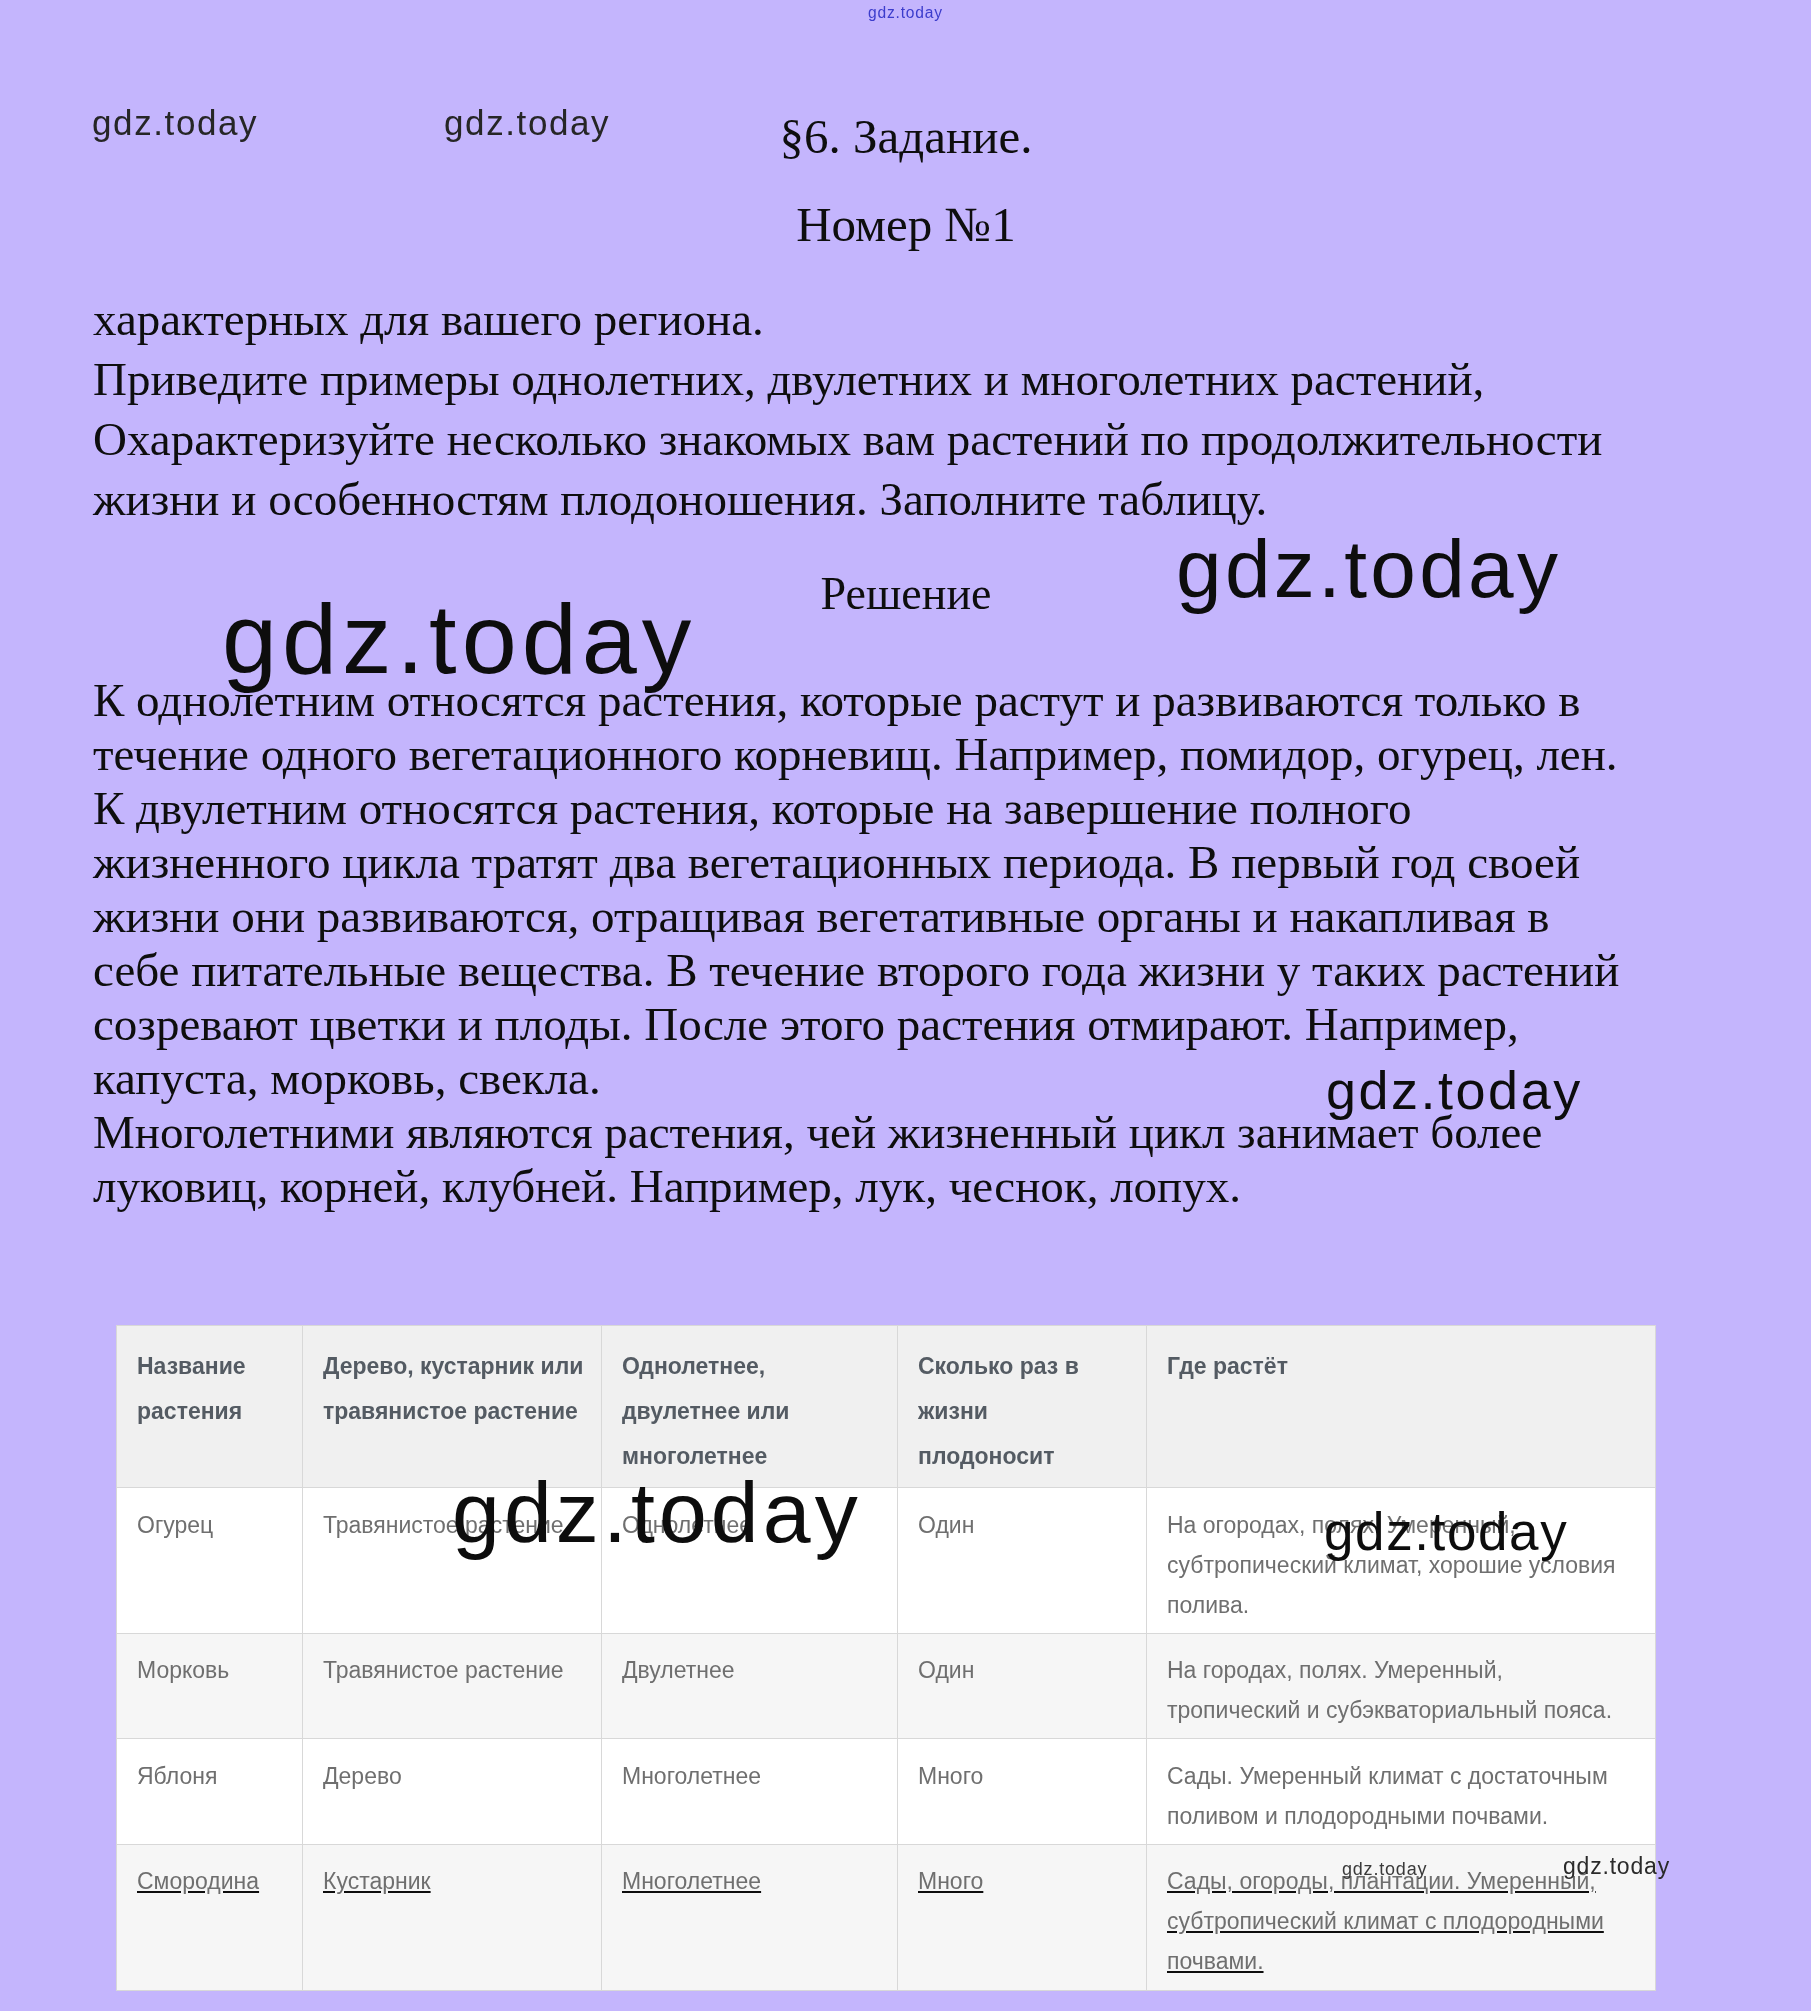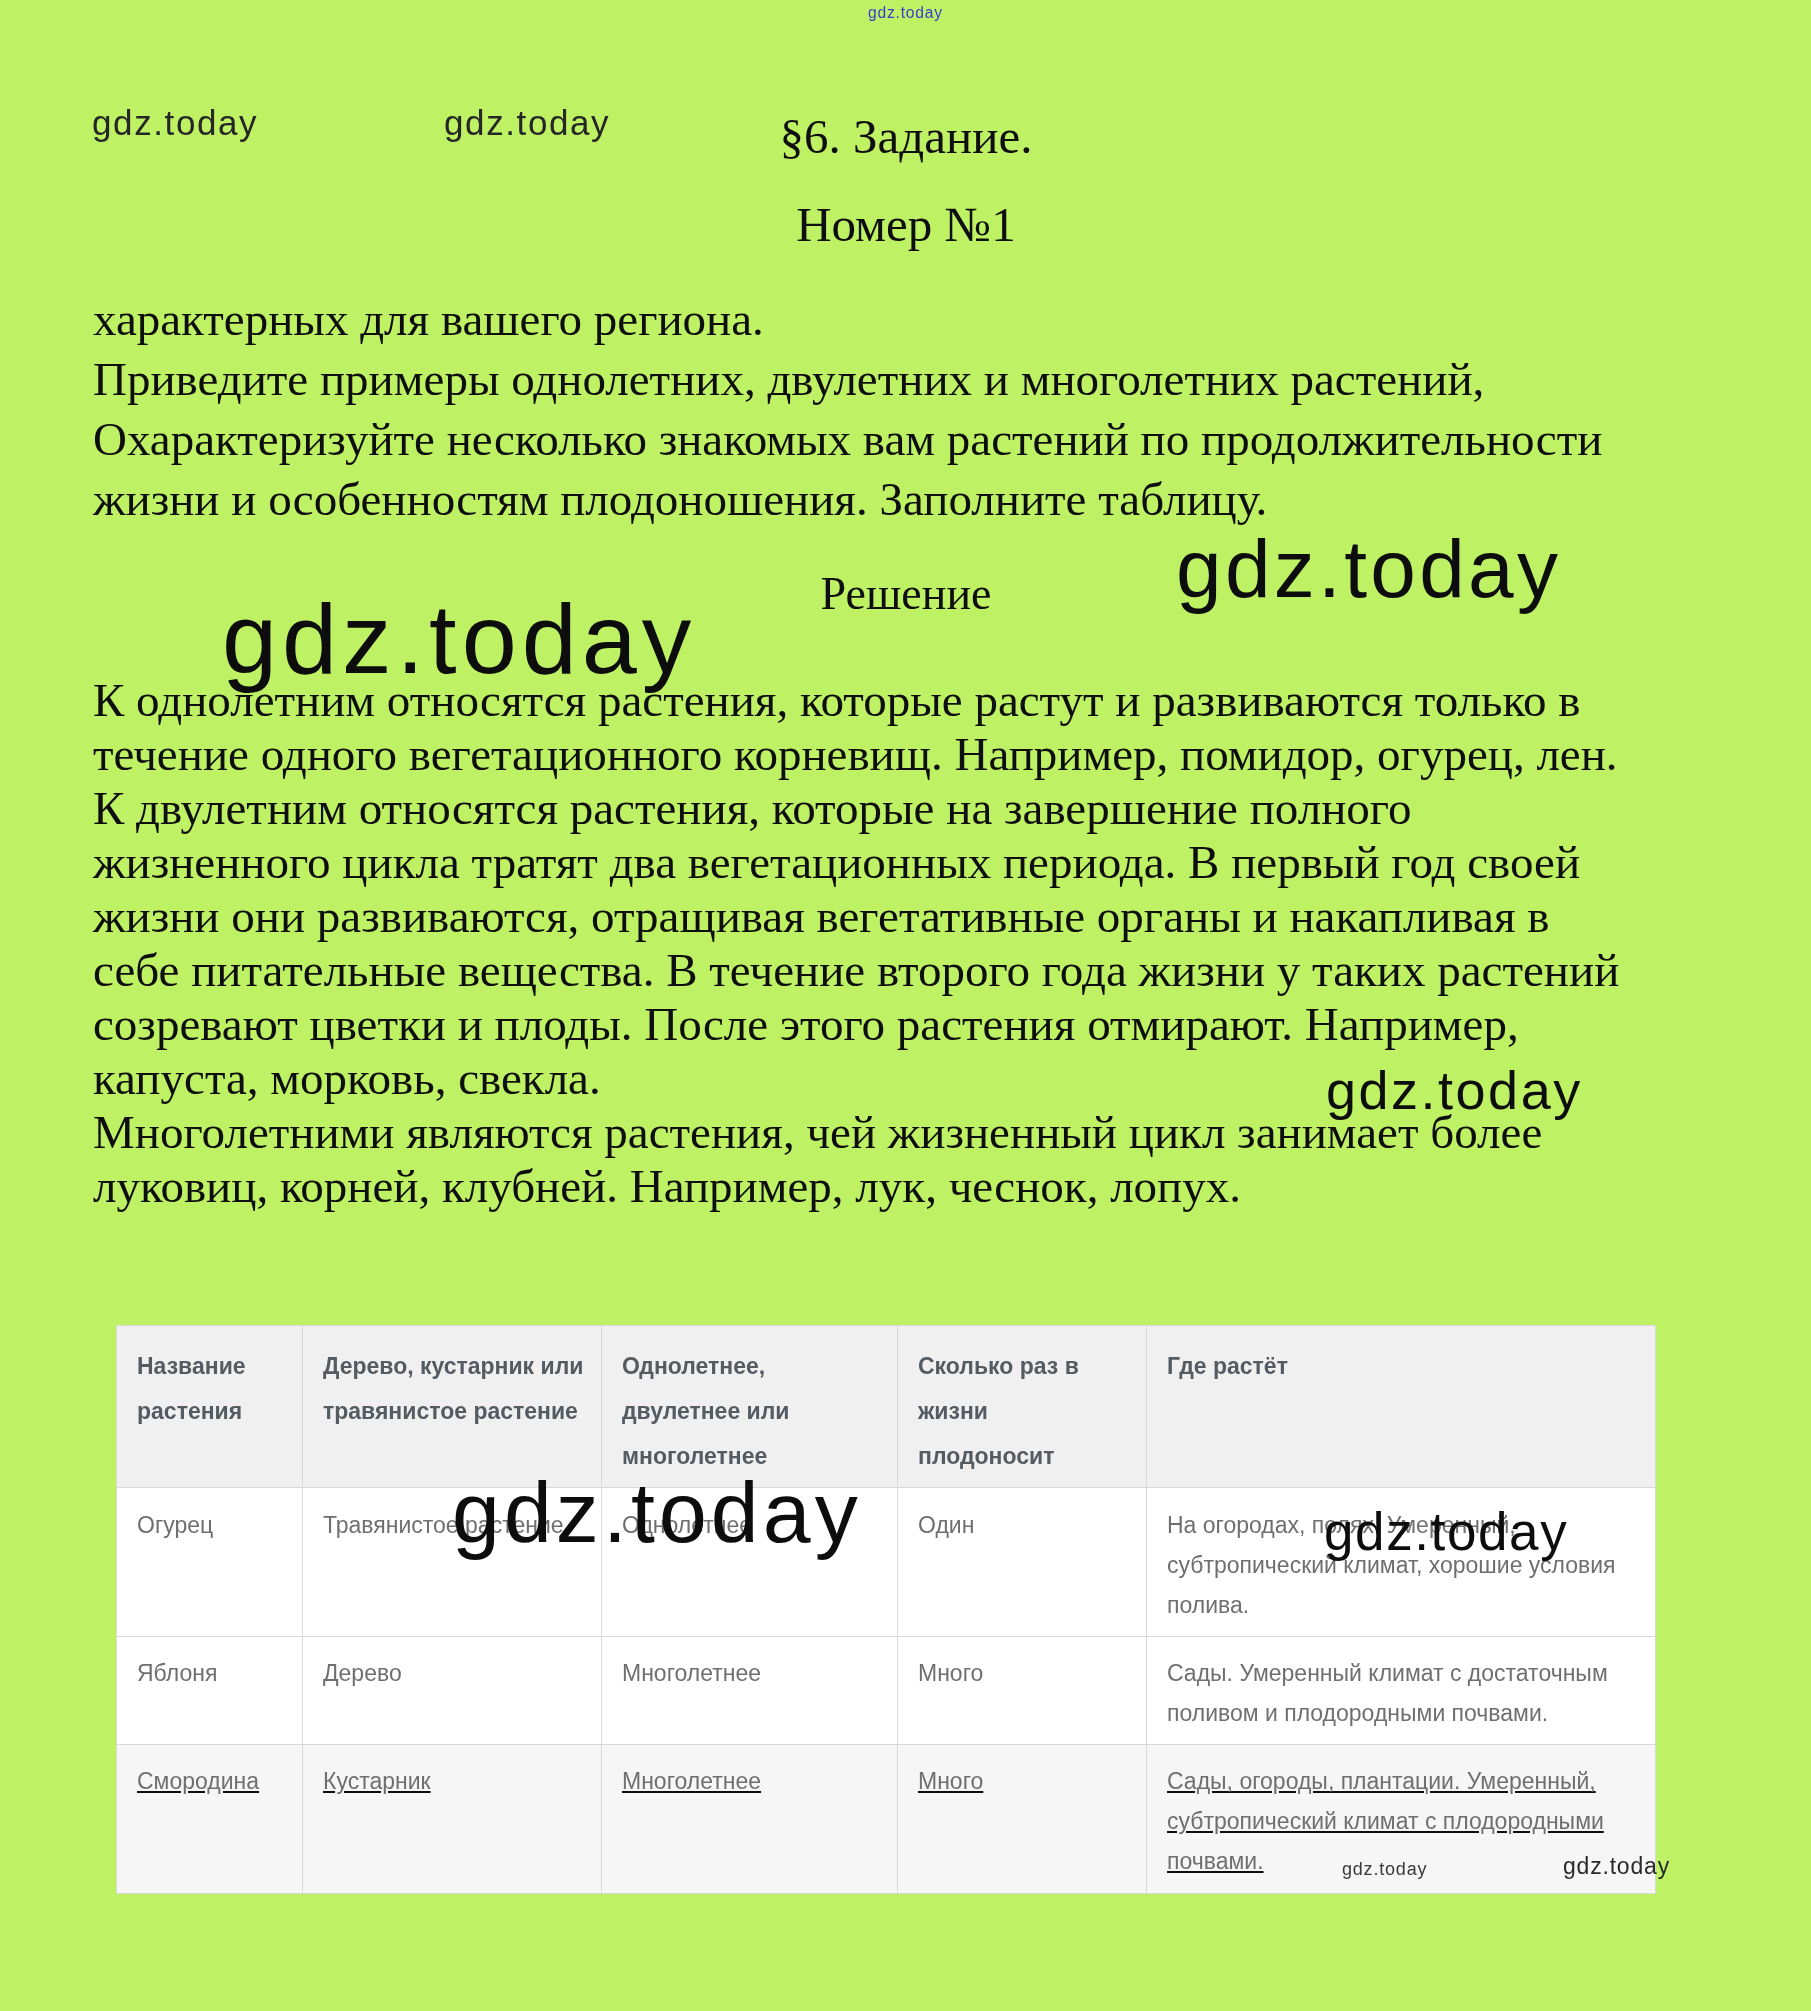--- a/index.html
+++ b/index.html
@@ -1,20 +1,20 @@
 <!DOCTYPE html>
 <html style="font-size:13px"><head>
 <meta charset="utf-8">
 <style>
   html,body{margin:0;padding:0;background:#ffffff;}
   .page{
     position:relative;
     width:1812px;
     height:2012px;
-    background:#bef264;
+    background:#c4b5fd;
     font-family:"Liberation Serif", serif;
     color:#0e0e0e;
     overflow:hidden;
   }
   
   .wm{
     position:absolute;
     font-family:"Liberation Sans", sans-serif;
     font-weight:300;
     color:#0d0d0d;
@@ -148,20 +148,27 @@
       </tr>
     </thead>
     <tbody>
       <tr class="r-1">
         <td>Огурец</td>
         <td>Травянистое растение</td>
         <td>Однолетнее</td>
         <td>Один</td>
         <td>На огородах, полях. Умеренный, субтропический климат, хорошие условия полива.</td>
       </tr>
+      <tr class="r-2 alt">
+        <td>Морковь</td>
+        <td>Травянистое растение</td>
+        <td>Двулетнее</td>
+        <td>Один</td>
+        <td>На городах, полях. Умеренный, тропический и субэкваториальный пояса.</td>
+      </tr>
       <tr class="r-3">
         <td>Яблоня</td>
         <td>Дерево</td>
         <td>Многолетнее</td>
         <td>Много</td>
         <td>Сады. Умеренный климат с достаточным поливом и плодородными почвами.</td>
       </tr>
       <tr class="r-4 alt">
         <td>Смородина</td>
         <td>Кустарник</td>

